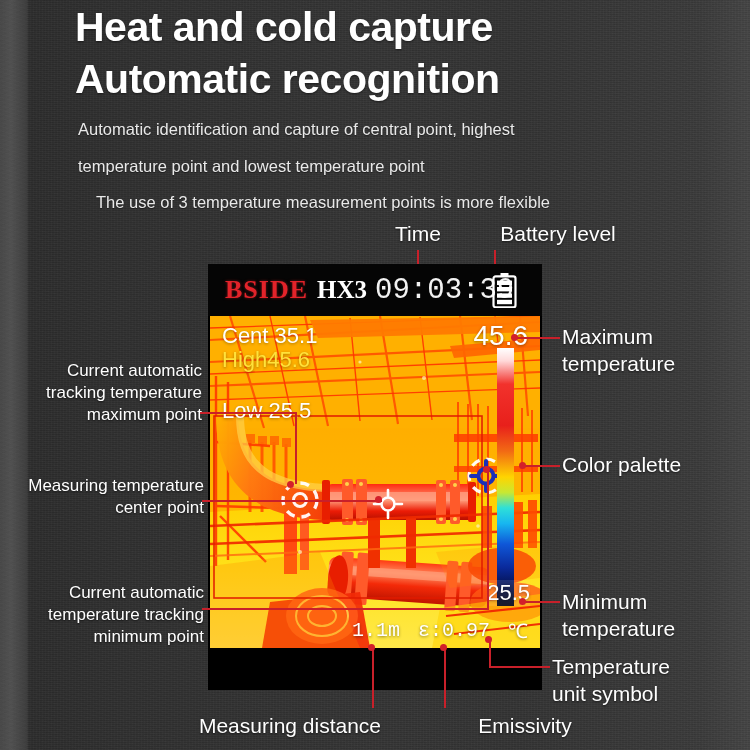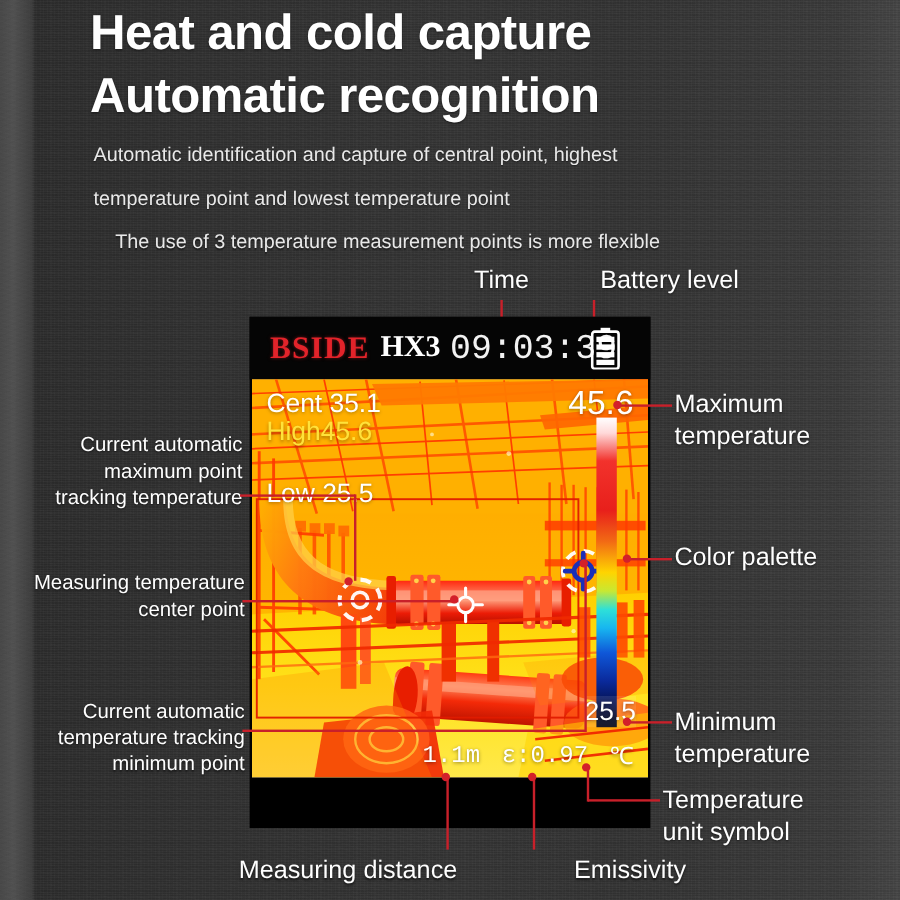--- a/index.html
+++ b/index.html
@@ -82,21 +82,21 @@
     font-family:"Liberation Mono", monospace; font-size:29px; color:#f2f2f2;
     margin-left:8px; letter-spacing:0px;
   }
   #battery {
     position:absolute; right:25px; top:9px; width:25px; height:35px;
   }
 
   
   #thermal {
     position:absolute; left:2px; top:52px; width:330px; height:332px;
-    overflow:hidden; background:#737373;
+    overflow:hidden; background:#0c4a6e;
   }
   #thermal svg { display:block; }
 
   .ovl { position:absolute; pointer-events:none; }
   .readout {
     left:12px; top:8px; font-size:22px; line-height:1.08;
     font-family:"Liberation Sans", sans-serif;
     text-shadow:0 1px 3px rgba(0,0,0,.35);
   }
   .readout div { white-space:nowrap; }
@@ -383,22 +383,22 @@
       <div class="ovl" id="bottominfo">
         <span>1.1m</span>
         <span>ε:0.97</span>
         <span>℃</span>
       </div>
     </div>
   </div>
 
   <div class="lbl r" style="left:10px; top:360px; width:192px;">
     <div>Current automatic</div>
+    <div>tracking temperature</div>
     <div>maximum point</div>
-    <div>tracking temperature</div>
   </div>
   <div class="ld h" style="left:200px; top:412px; width:96px;"></div>
   <div class="ld v" style="left:295px; top:412px; height:72px;"></div>
   <div class="dot" style="left:287px; top:481px;"></div>
 
   <div class="lbl r" style="left:8px; top:475px; width:196px;">
     <div>Measuring temperature</div>
     <div>center point</div>
   </div>
   <div class="ld h" style="left:202px; top:500px; width:180px;"></div>

